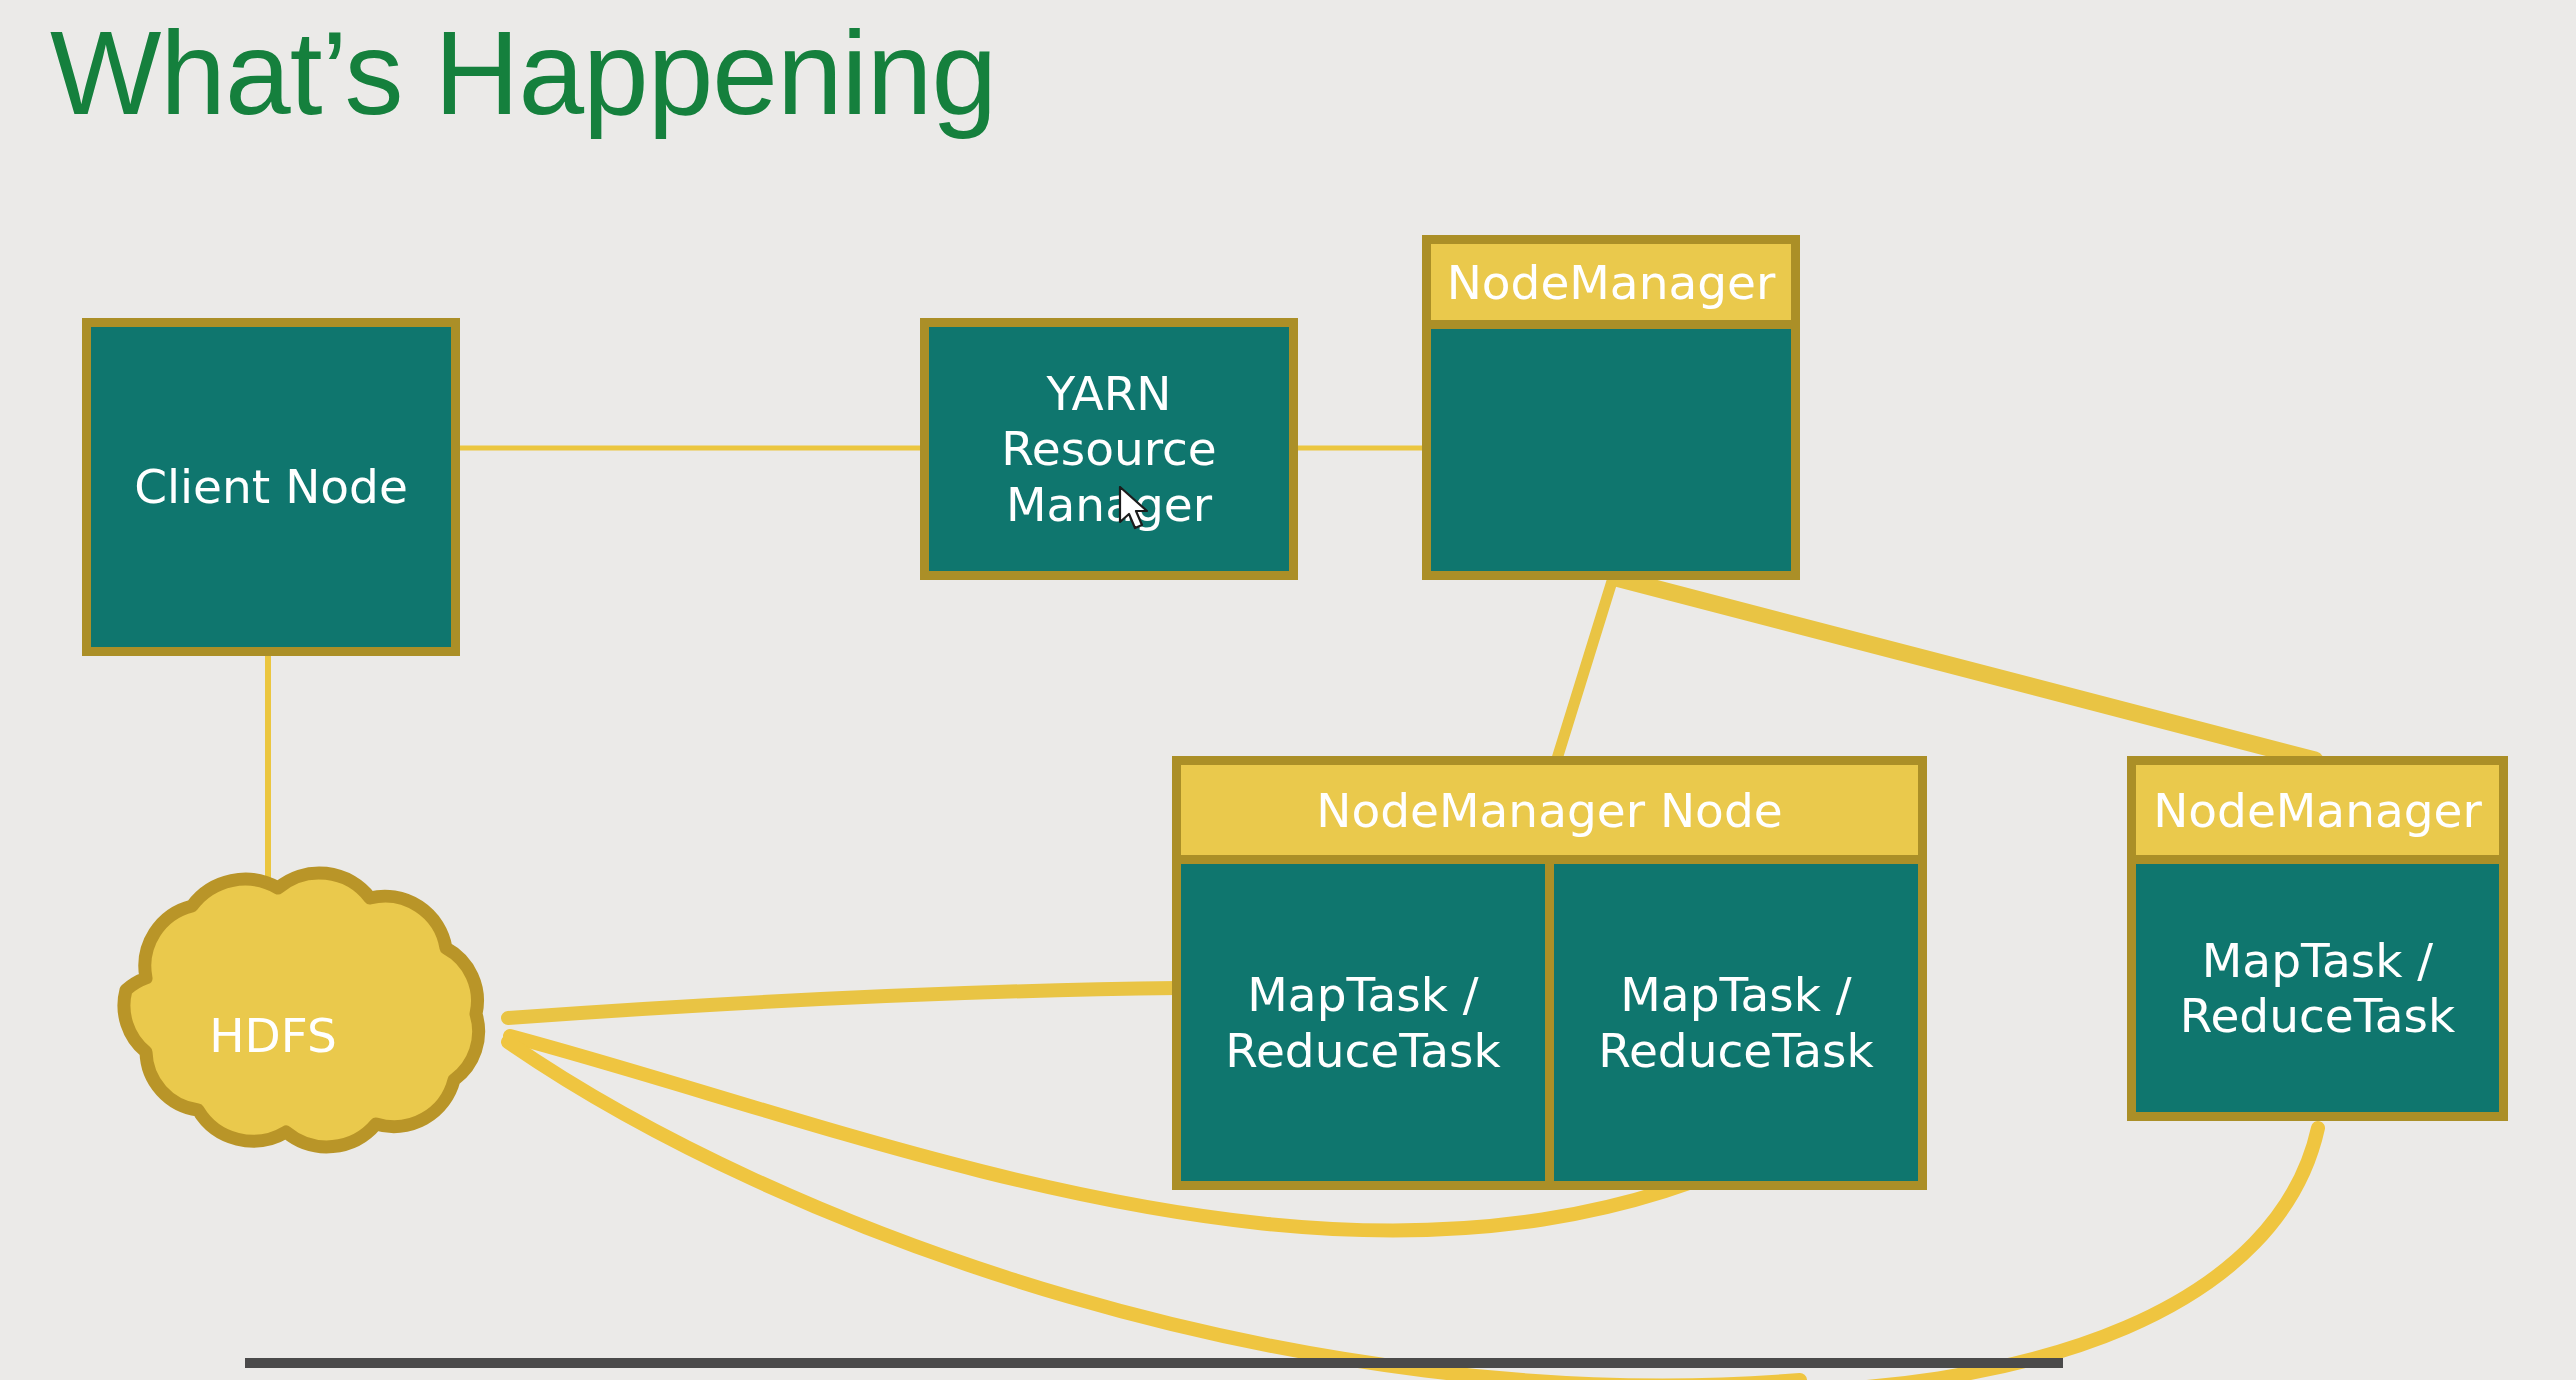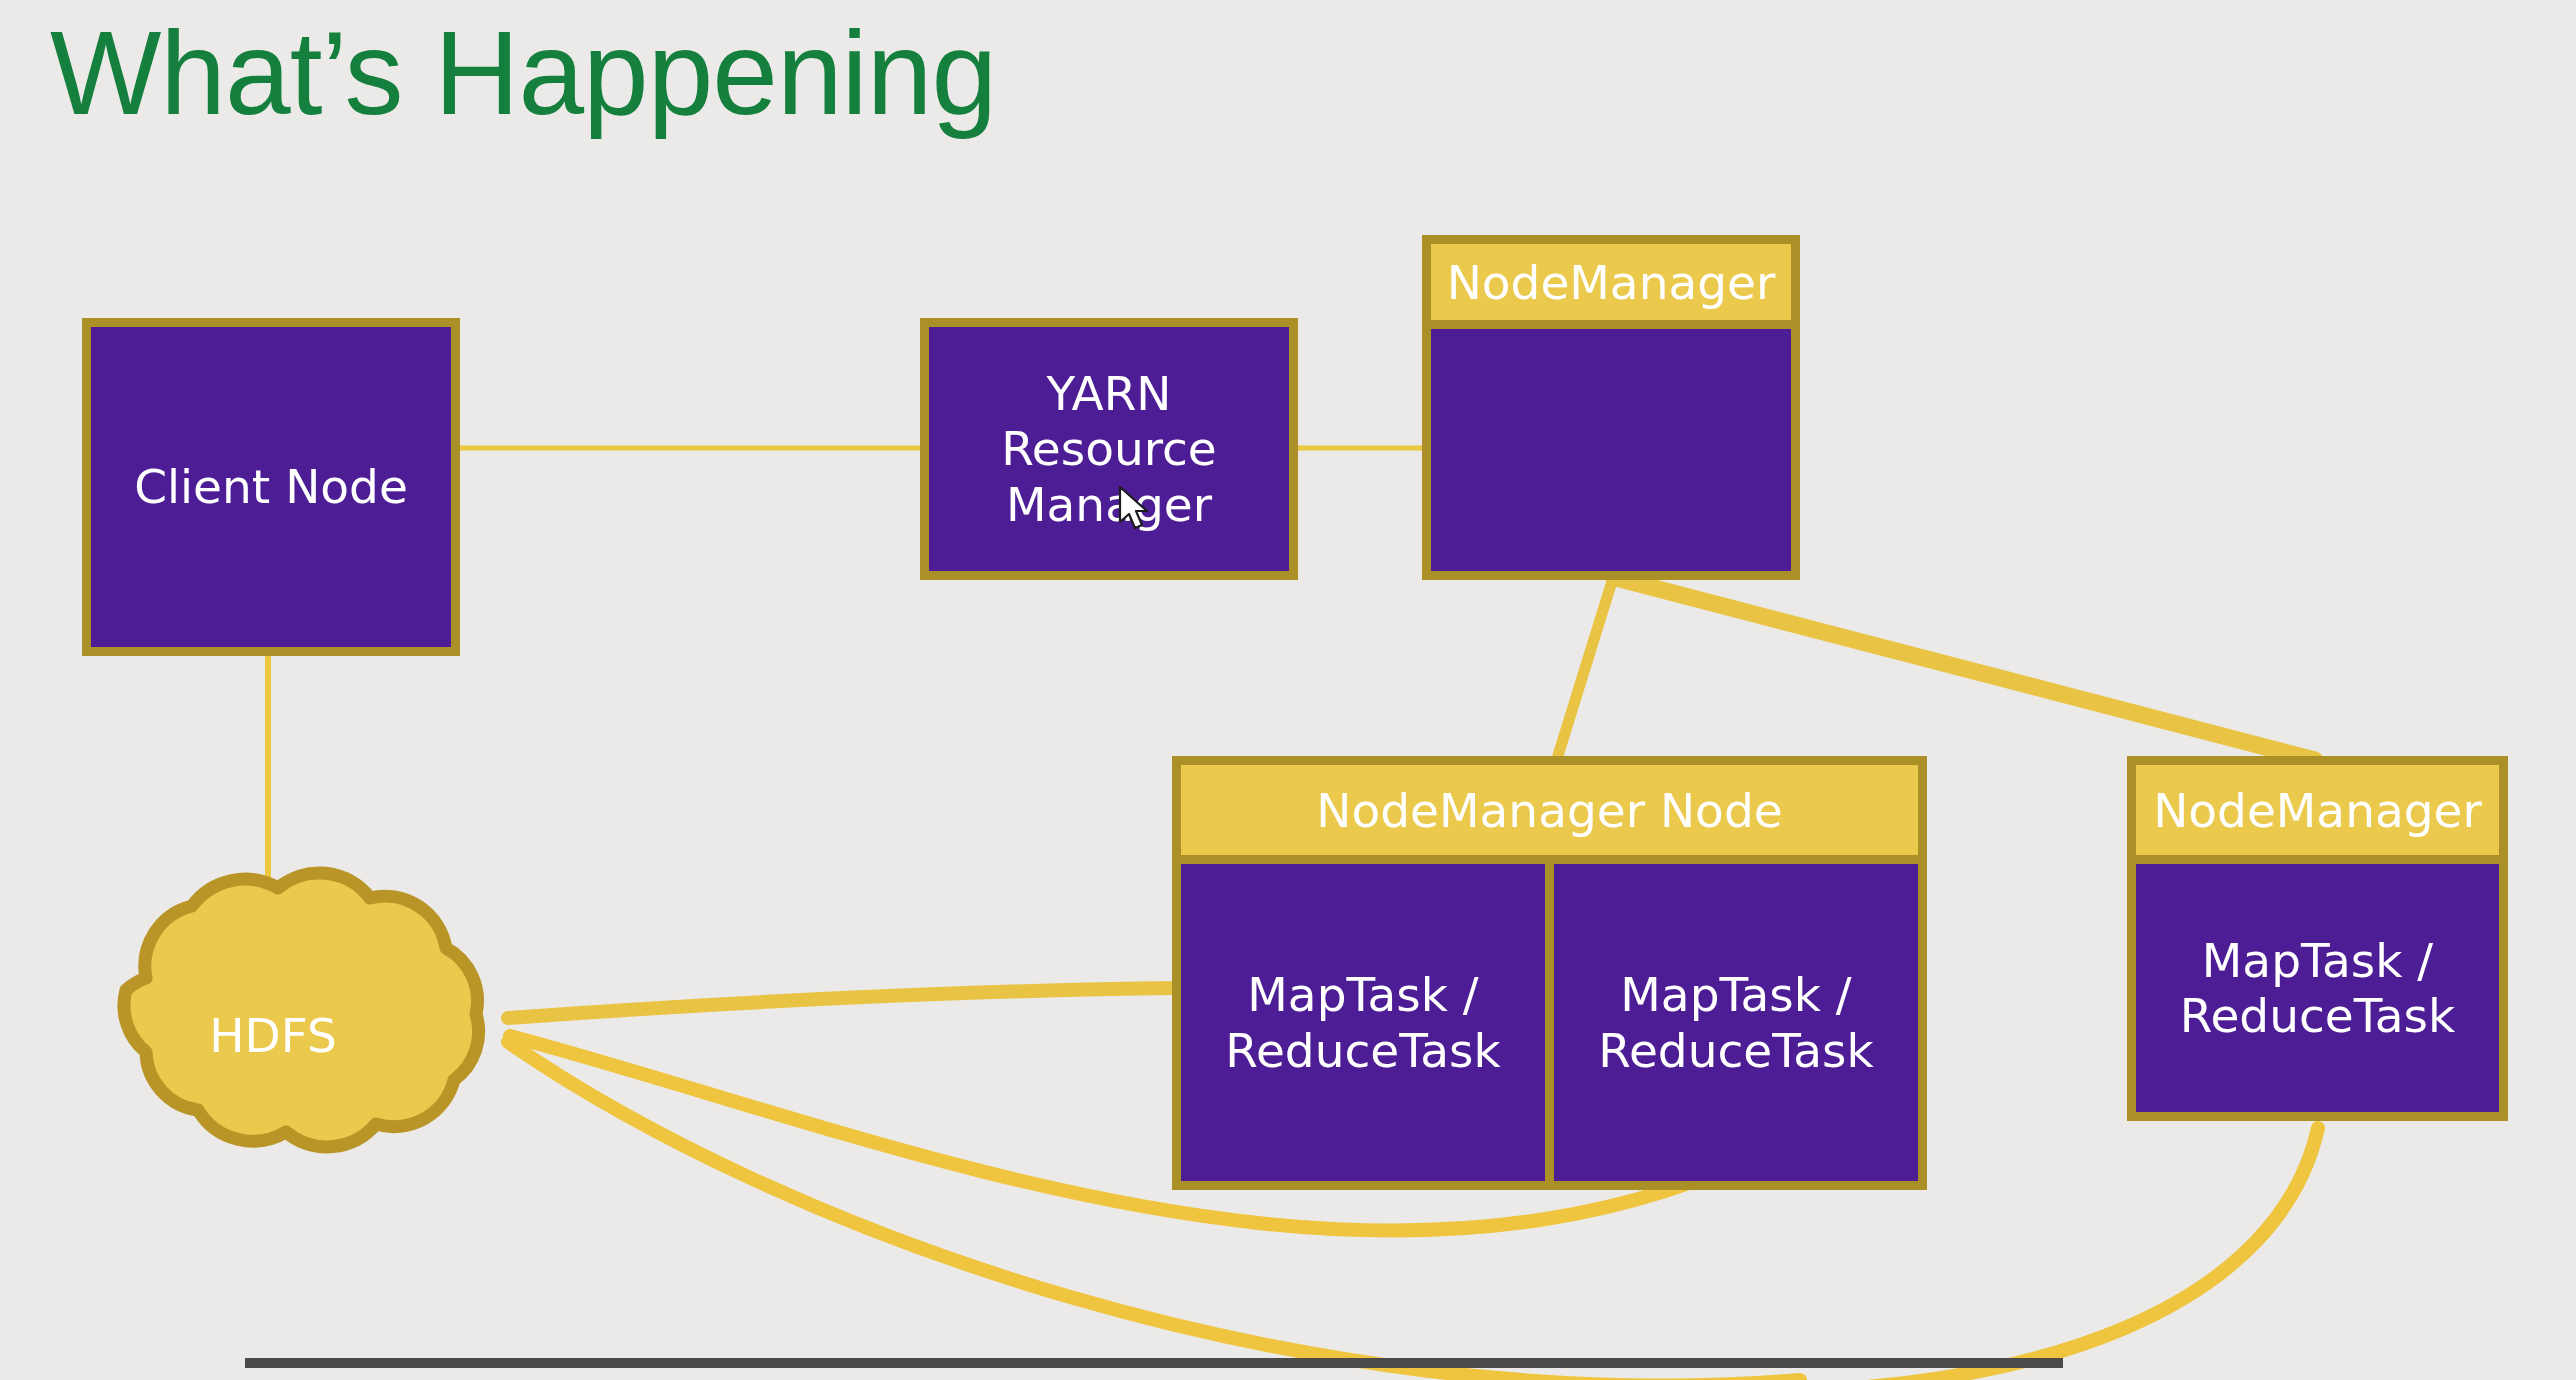--- a/index.html
+++ b/index.html
@@ -32,21 +32,21 @@
     font-weight: 400;
     letter-spacing: -1px;
     color: #15803d;
     white-space: nowrap;
     line-height: 1.15;
   }
   
   .node {
     position: absolute;
     box-sizing: border-box;
-    background: #4c1d95;
+    background: #0f766e;
     border: 9px solid #ab8f27;
     display: flex;
     flex-direction: column;
     color: #ffffff;
     text-align: center;
   }
   .node .body {
     flex: 1 1 auto;
     display: flex;
     align-items: center;

